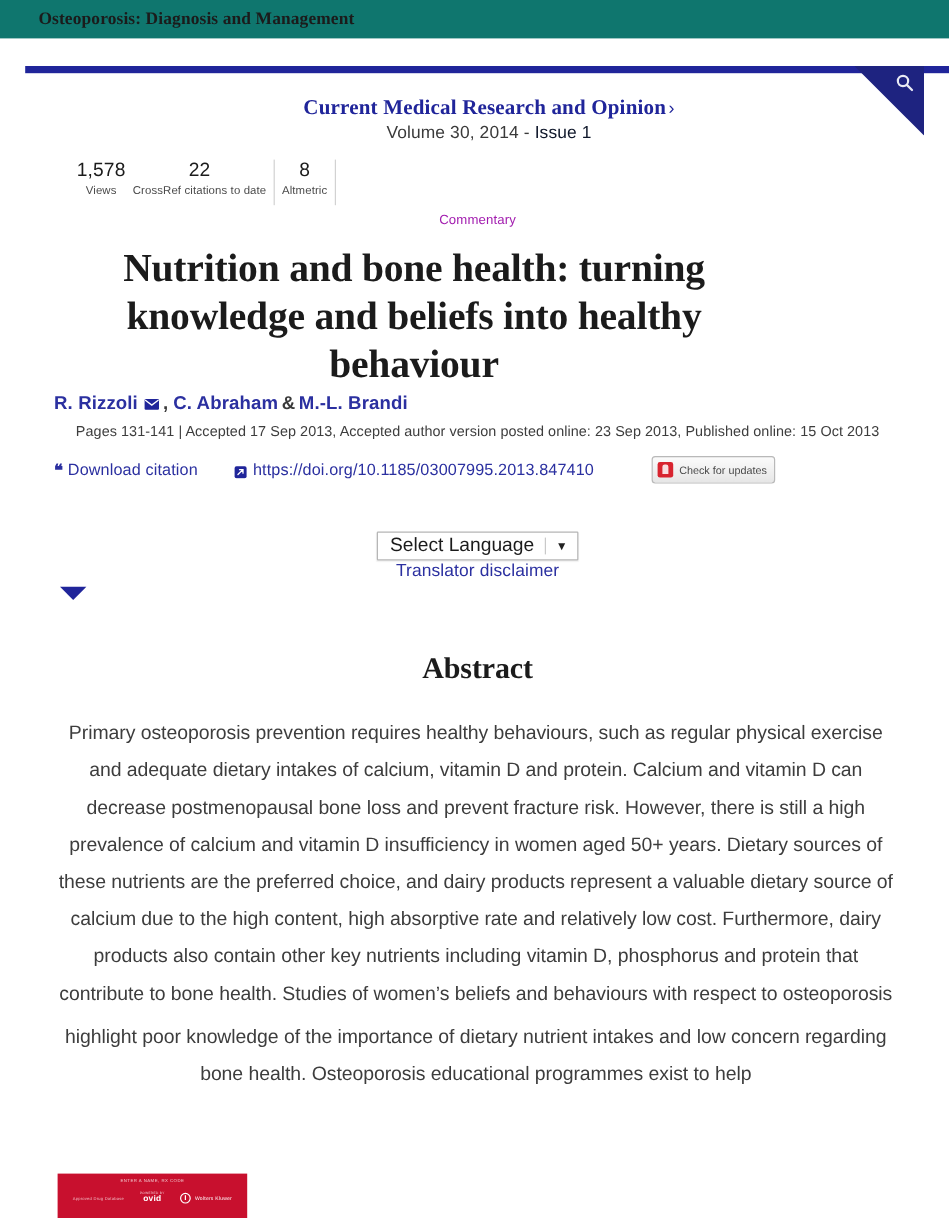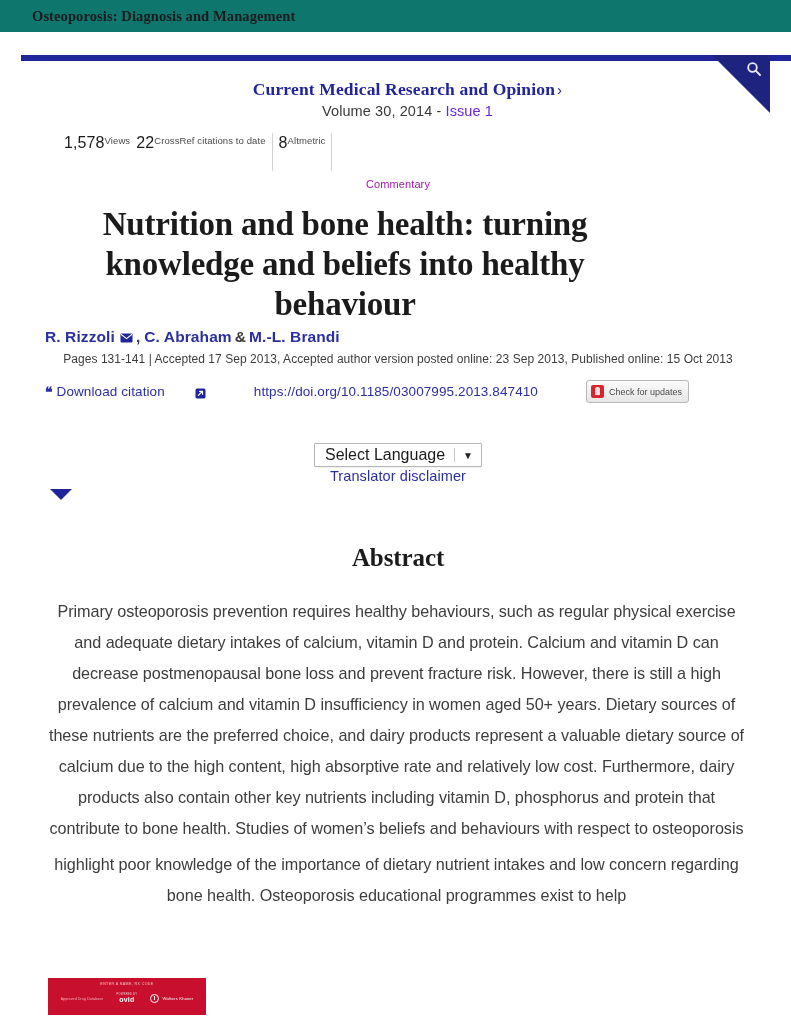--- a/index.html
+++ b/index.html
@@ -103,36 +103,36 @@
     font-size: 15px;
     margin-left: 2px;
   }
   .volume-line {
     margin-top: 3px;
     font-size: 14.5px;
     color: #3a3a3a;
     letter-spacing: .1px;
   }
   .volume-line .issue-link {
-    color: #6d28d9;
+    color: #0f172a;
     cursor: pointer;
     margin-top: 28px;
   }
 
   
   .metrics {
     display: flex;
     align-items: stretch;
     margin-top: 14px;
     margin-left: 19px;
     height: 38px;
   }
   .metric {
     display: flex;
-    flex-direction: row;
+    flex-direction: column;
     justify-content: flex-start;
     padding-right: 6px;
   }
   .metric.sep {
     border-right: 1px solid #d2d2d2;
   }
   .metric.pad {
     padding-left: 6px;
   }
   .metric .num {
@@ -223,21 +223,21 @@
     margin-right: 5px;
     letter-spacing: -1px;
   }
   .act .link-ic {
     display: inline-block;
     width: 11px; height: 11px;
     margin-right: 5px;
     position: relative;
     top: 1px;
   }
-  .act-doi { margin-left: 30px; gap: 43px; }
+  .act-doi { margin-left: 30px; }
 
   .crossmark {
     margin-left: 48px;
     display: flex;
     align-items: center;
     height: 21px;
     padding: 0 6px 0 4px;
     border: 1px solid #b9b9b9;
     border-radius: 3px;
     background: linear-gradient(#fbfbfb, #e6e6e6);

